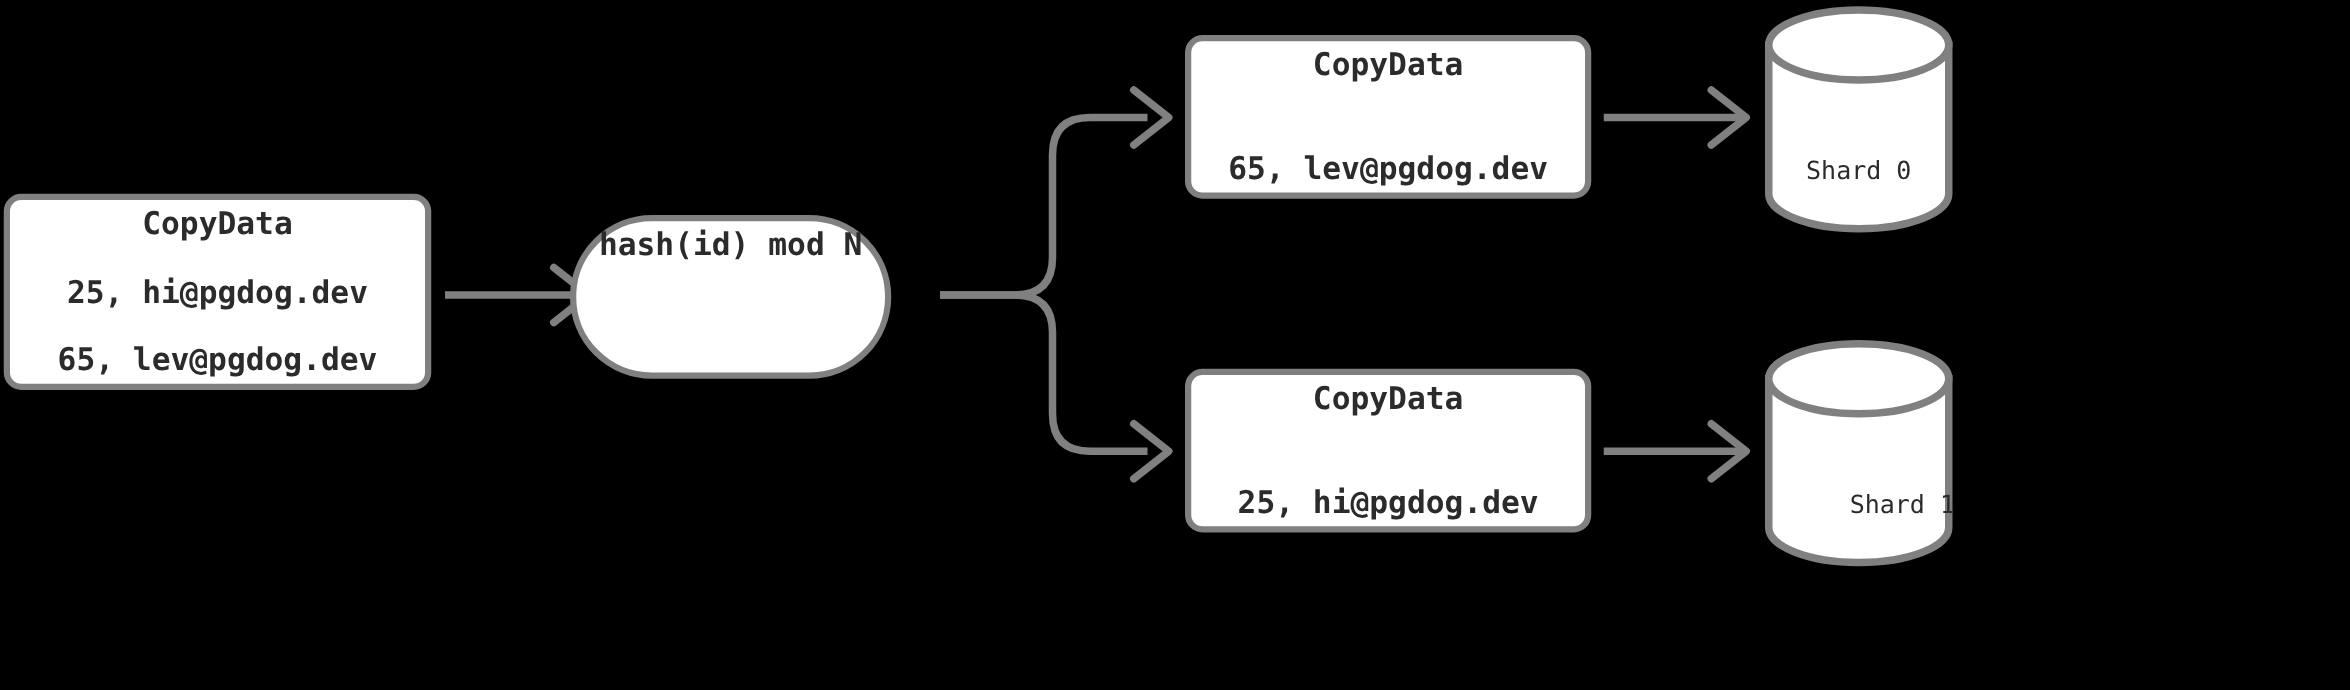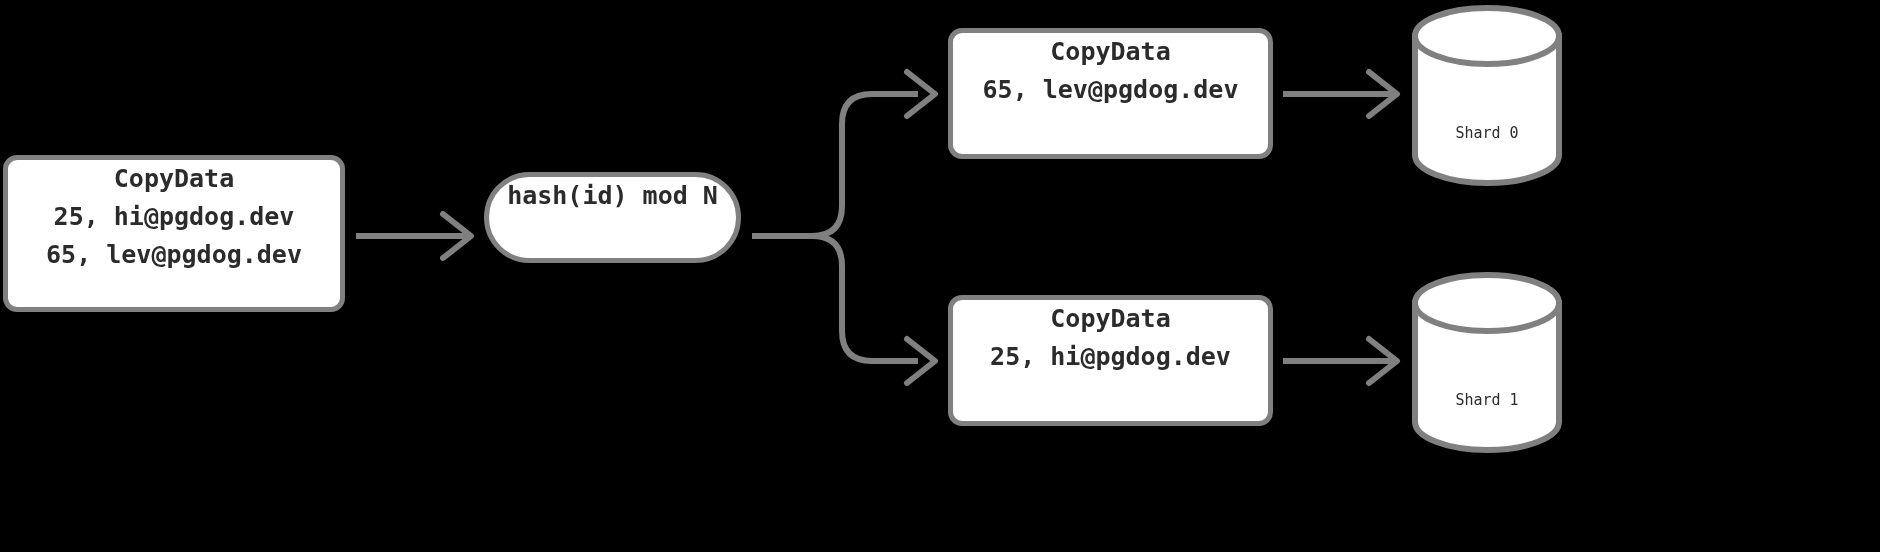--- a/index.html
+++ b/index.html
@@ -21,21 +21,21 @@
     height: 552px;
   }
   .node {
     position: absolute;
     box-sizing: border-box;
     background: #ffffff;
     border: 5px solid #808080;
     display: flex;
     flex-direction: column;
     align-items: center;
-    justify-content: flex-start;
+    justify-content: space-between;
     color: #2b2b2b;
   }
   .rect-node {
     border-radius: 14px;
   }
   .pill-node {
     border-radius: 70px;
   }
   .node .line {
     font-family: "DejaVu Sans Mono", monospace;
@@ -50,24 +50,24 @@
   }
   
   #node-source {
     left: 3px;
     top: 155px;
     width: 342px;
     height: 157px;
   }
   
   #node-hash {
-    left: 484px;
+    left: 456px;
     top: 172px;
     width: 257px;
-    height: 91px;
+    height: 131px;
   }
   
   #node-copy-top {
     left: 948px;
     top: 28px;
     width: 325px;
     height: 131px;
   }
   
   #node-copy-bottom {
@@ -91,26 +91,26 @@
     top: 273px;
     width: 154px;
     height: 178px;
   }
   .cyl-label {
     position: absolute;
     left: 0;
     width: 100%;
     text-align: center;
     font-family: "DejaVu Sans Mono", monospace;
-    font-size: 15px;
+    font-size: 20px;
     color: #2b2b2b;
     white-space: pre;
   }
   #label-shard0 { top: 118px; }
-  #label-shard1 { top: 118px; }
+  #label-shard1 { top: 118px; text-align: right; }
 </style>
 </head>
 <body>
 
 <svg id="canvas" viewBox="0 0 1880 552" xmlns="http://www.w3.org/2000/svg">
   <rect x="0" y="0" width="1880" height="552" fill="#000000"></rect>
 
   <g>
     <path d="M 356 236 L 470 236" stroke="#808080" stroke-width="6" fill="none" stroke-linecap="butt"></path>
     <path d="M 443 214 L 471 236 L 443 258" stroke="#808080" stroke-width="6" fill="none" stroke-linecap="round" stroke-linejoin="round"></path>

